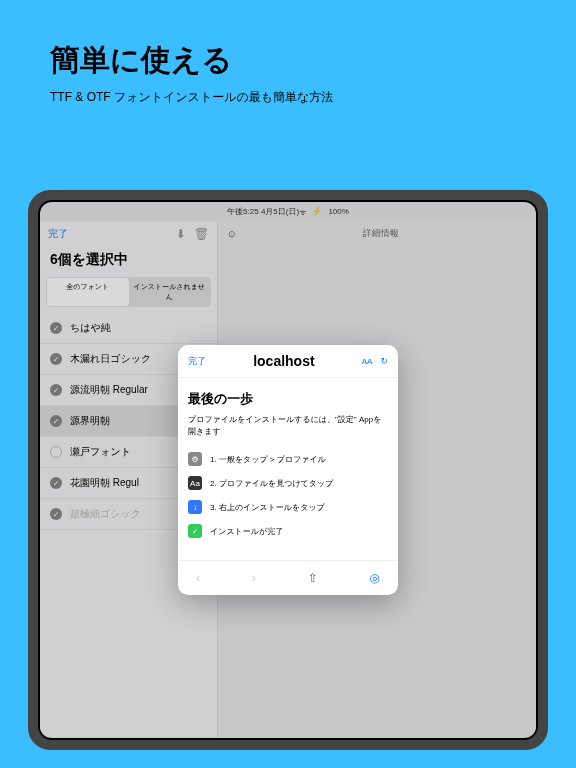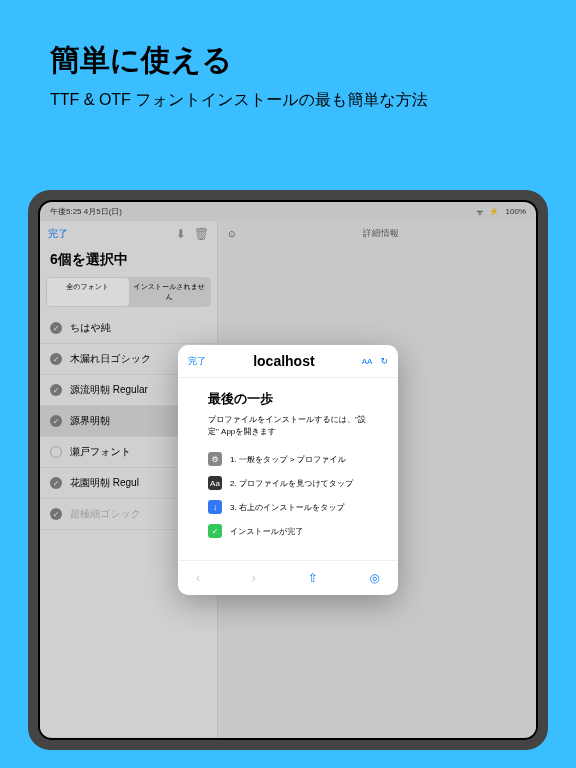--- a/index.html
+++ b/index.html
@@ -1,23 +1,23 @@
 <!DOCTYPE html>
 <html><head>
 <meta charset="utf-8">
 <style>
 *{margin:0;padding:0;box-sizing:border-box;font-family:-apple-system,BlinkMacSystemFont,"Hiragino Sans","Hiragino Kaku Gothic ProN",sans-serif}
 body{background:#3bbeff;width:576px;height:768px;overflow:hidden;position:relative}
 .promo{padding:40px 50px 20px}
 .promo h1{font-size:30px;font-weight:700;margin-bottom:8px}
-.promo p{font-size:16px;line-height:1.4}
+.promo p{font-size:12px;line-height:1.4}
 .ipad-frame{position:absolute;left:28px;top:190px;width:520px;height:560px;background:#444;border-radius:22px;padding:10px}
 .ipad-inner{background:#000;border-radius:14px;width:100%;height:100%;padding:2px}
 .ipad-screen{background:#e8e8ea;width:100%;height:100%;border-radius:12px;position:relative;overflow:hidden}
-.status-bar{display:flex;justify-content:space-between;padding:4px 10px;font-size:8px;color:#333}
+.status-bar{display:flex;justify-content:center;padding:4px 10px;font-size:8px;color:#333}
 .status-right{display:flex;gap:6px;align-items:center}
 .app-content{display:flex;height:calc(100% - 20px)}
 .sidebar{width:178px;background:#f5f5f7;border-right:1px solid #ddd;position:relative}
 .sidebar-top{display:flex;justify-content:space-between;padding:6px 8px;font-size:10px}
 .done-btn{color:#007aff}
 .toolbar-icons{display:flex;gap:8px;color:#999;font-size:12px}
 .sidebar-title{font-size:14px;font-weight:700;padding:4px 10px 8px}
 .seg-control{display:flex;margin:0 6px 6px;background:#e1e1e3;border-radius:5px;padding:1px;font-size:7px}
 .seg-btn{flex:1;text-align:center;padding:4px;border-radius:4px}
 .seg-btn.active{background:#fff}
@@ -31,21 +31,21 @@
 .main-panel{flex:1;background:#ececee;position:relative}
 .main-top{display:flex;padding:6px 10px;font-size:9px;color:#666;align-items:center}
 .main-top .ttl{flex:1;text-align:center;font-weight:400}
 .nothing{position:absolute;top:50%;left:50%;transform:translate(-50%,-50%);color:#999;font-size:11px}
 .modal-overlay{position:absolute;inset:0;background:rgba(0,0,0,0.15);display:flex;align-items:center;justify-content:center}
 .modal{width:220px;background:#fff;border-radius:10px;overflow:hidden;box-shadow:0 8px 30px rgba(0,0,0,0.3)}
 .modal-header{display:flex;justify-content:space-between;align-items:center;padding:8px 10px;border-bottom:1px solid #eee;font-size:9px}
 .modal-header .done{color:#007aff}
 .modal-header .host{font-weight:600;font-size:14px}
 .modal-header .right{display:flex;gap:8px;color:#007aff;align-items:center}
-.modal-body{padding:12px 30px}
+.modal-body{padding:12px 10px}
 .modal-body h3{font-size:13px;font-weight:700;margin-bottom:6px}
 .modal-body p{font-size:8px;line-height:1.5;margin-bottom:14px}
 .step{display:flex;align-items:center;gap:8px;margin-bottom:10px;font-size:8px}
 .step-icon{width:14px;height:14px;border-radius:3px;display:flex;align-items:center;justify-content:center;font-size:8px;color:#fff}
 .ic1{background:#888}
 .ic2{background:#333}
 .ic3{background:#3478f6}
 .ic4{background:#34c759}
 .modal-footer{display:flex;justify-content:space-between;padding:10px 18px;border-top:1px solid #eee;color:#007aff;font-size:12px}
 .modal-footer span.dim{color:#ccc}

